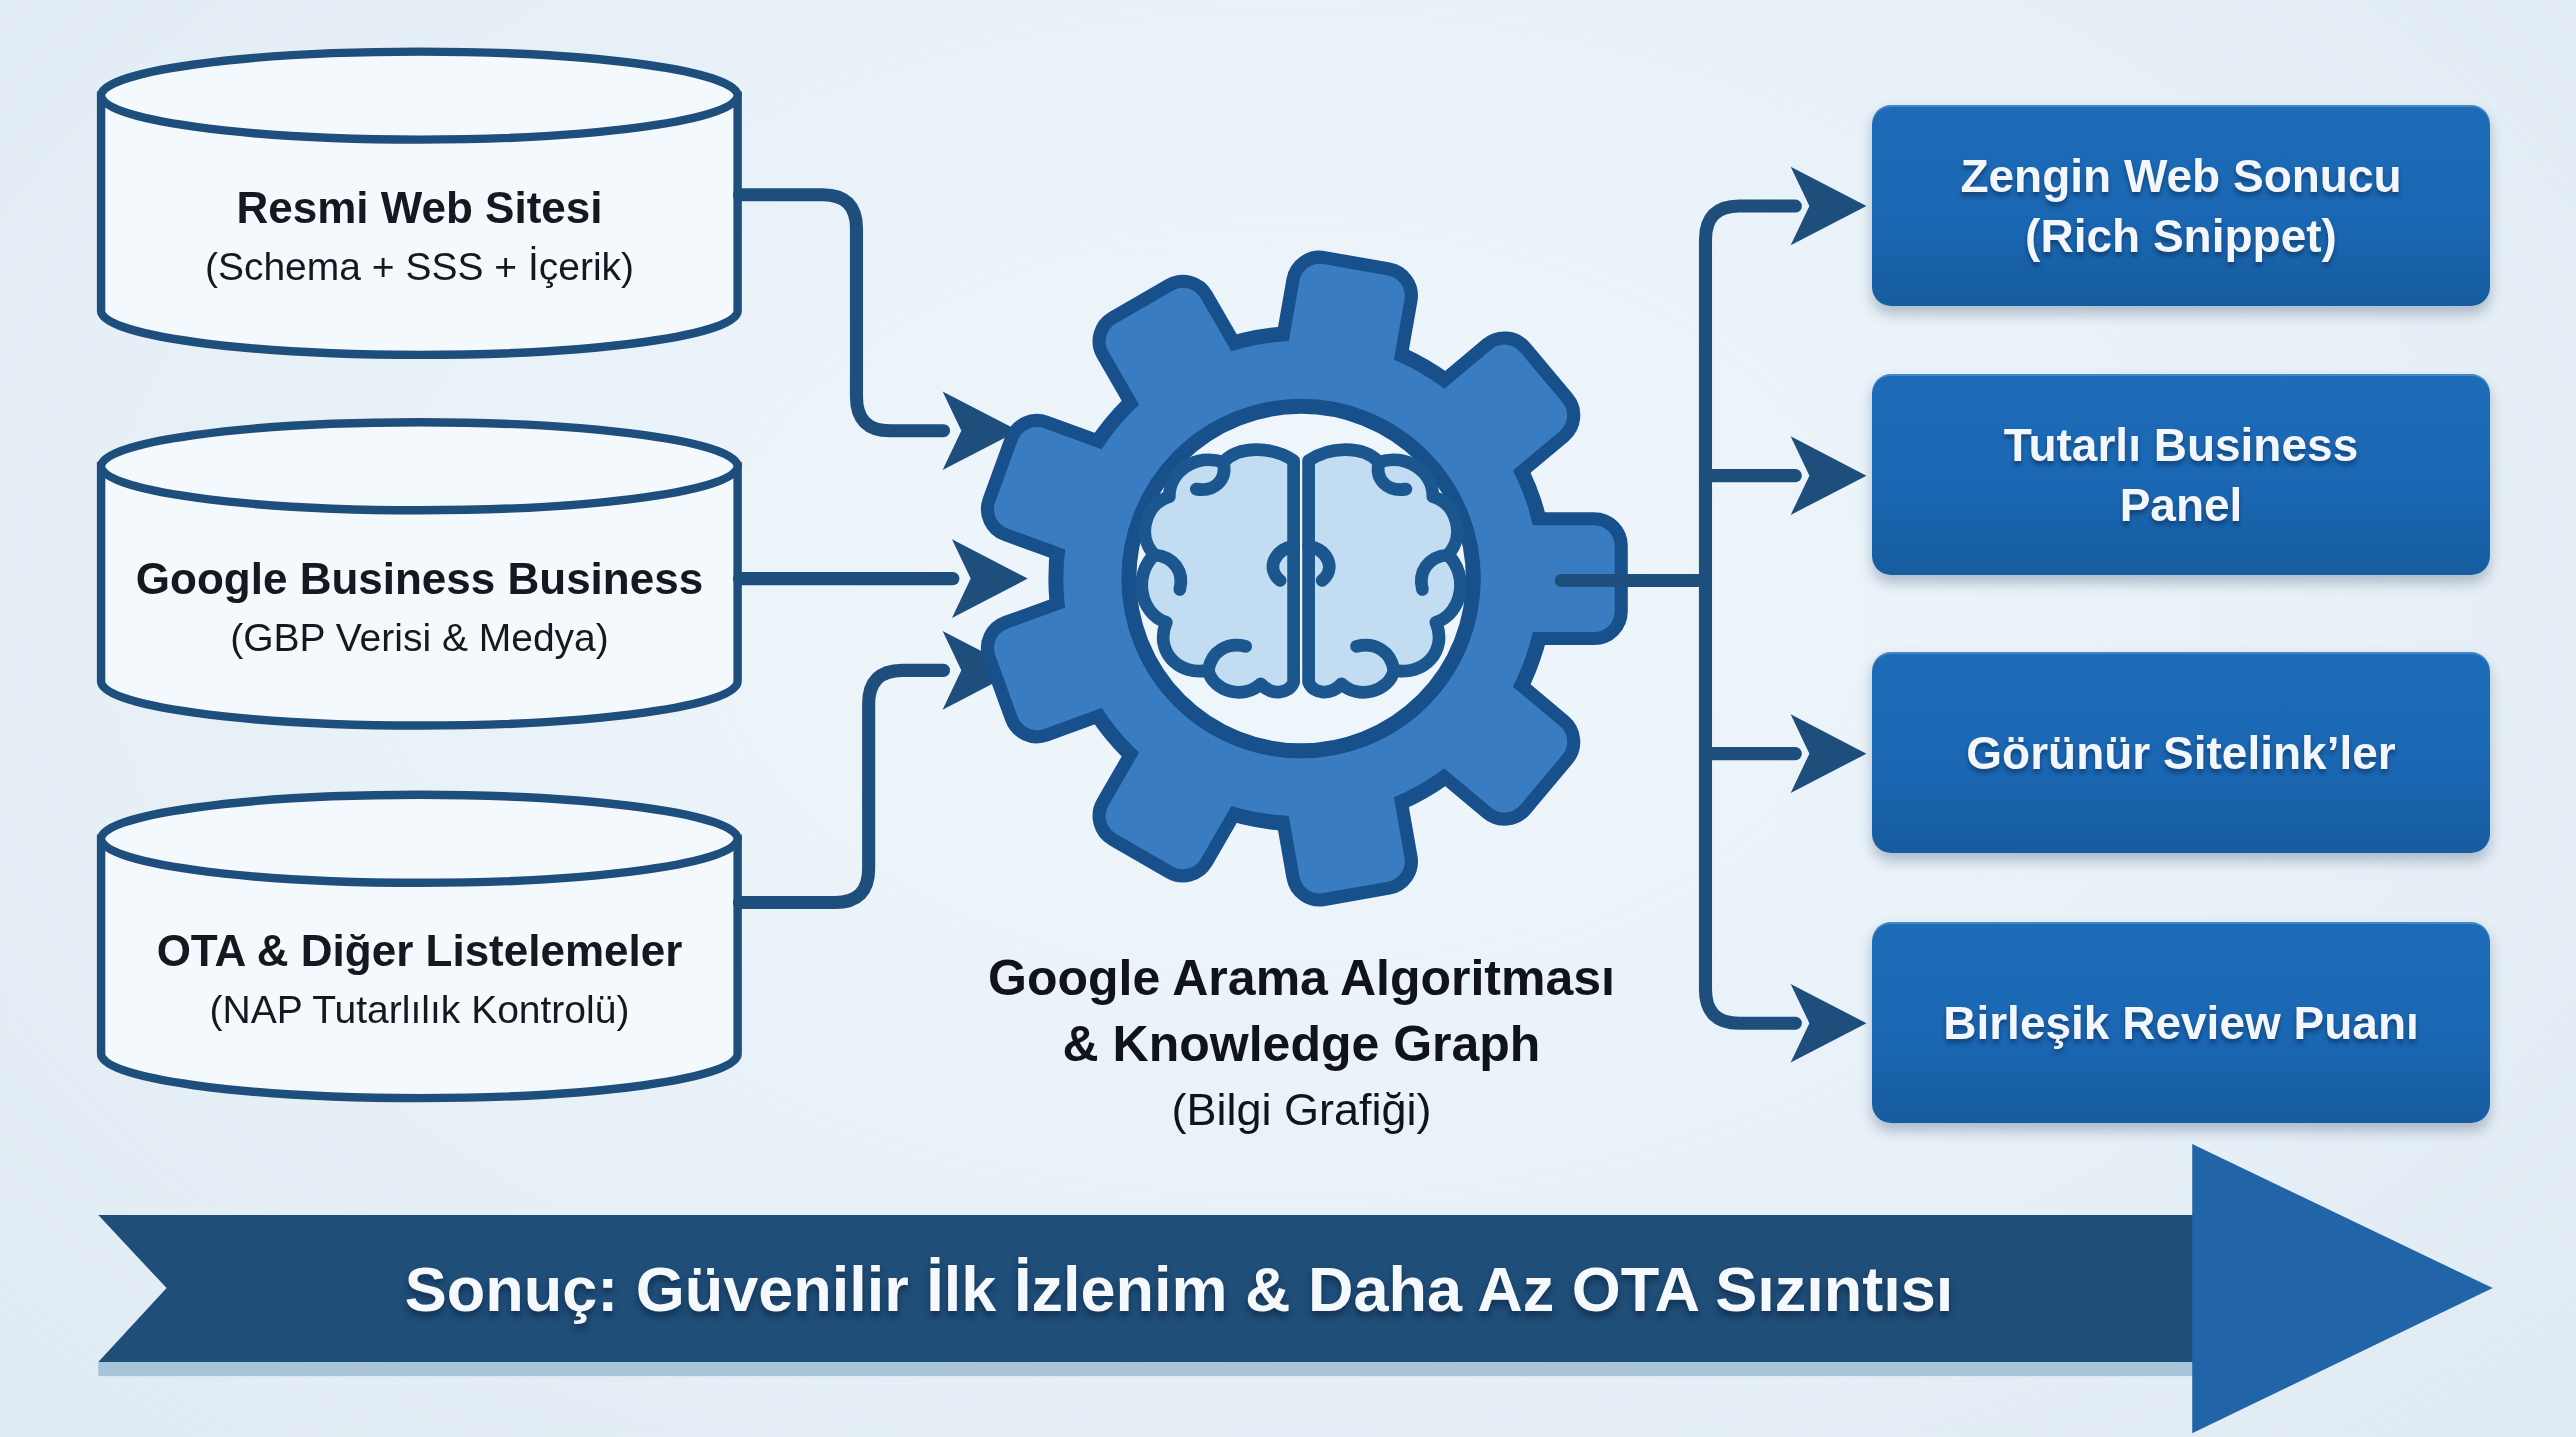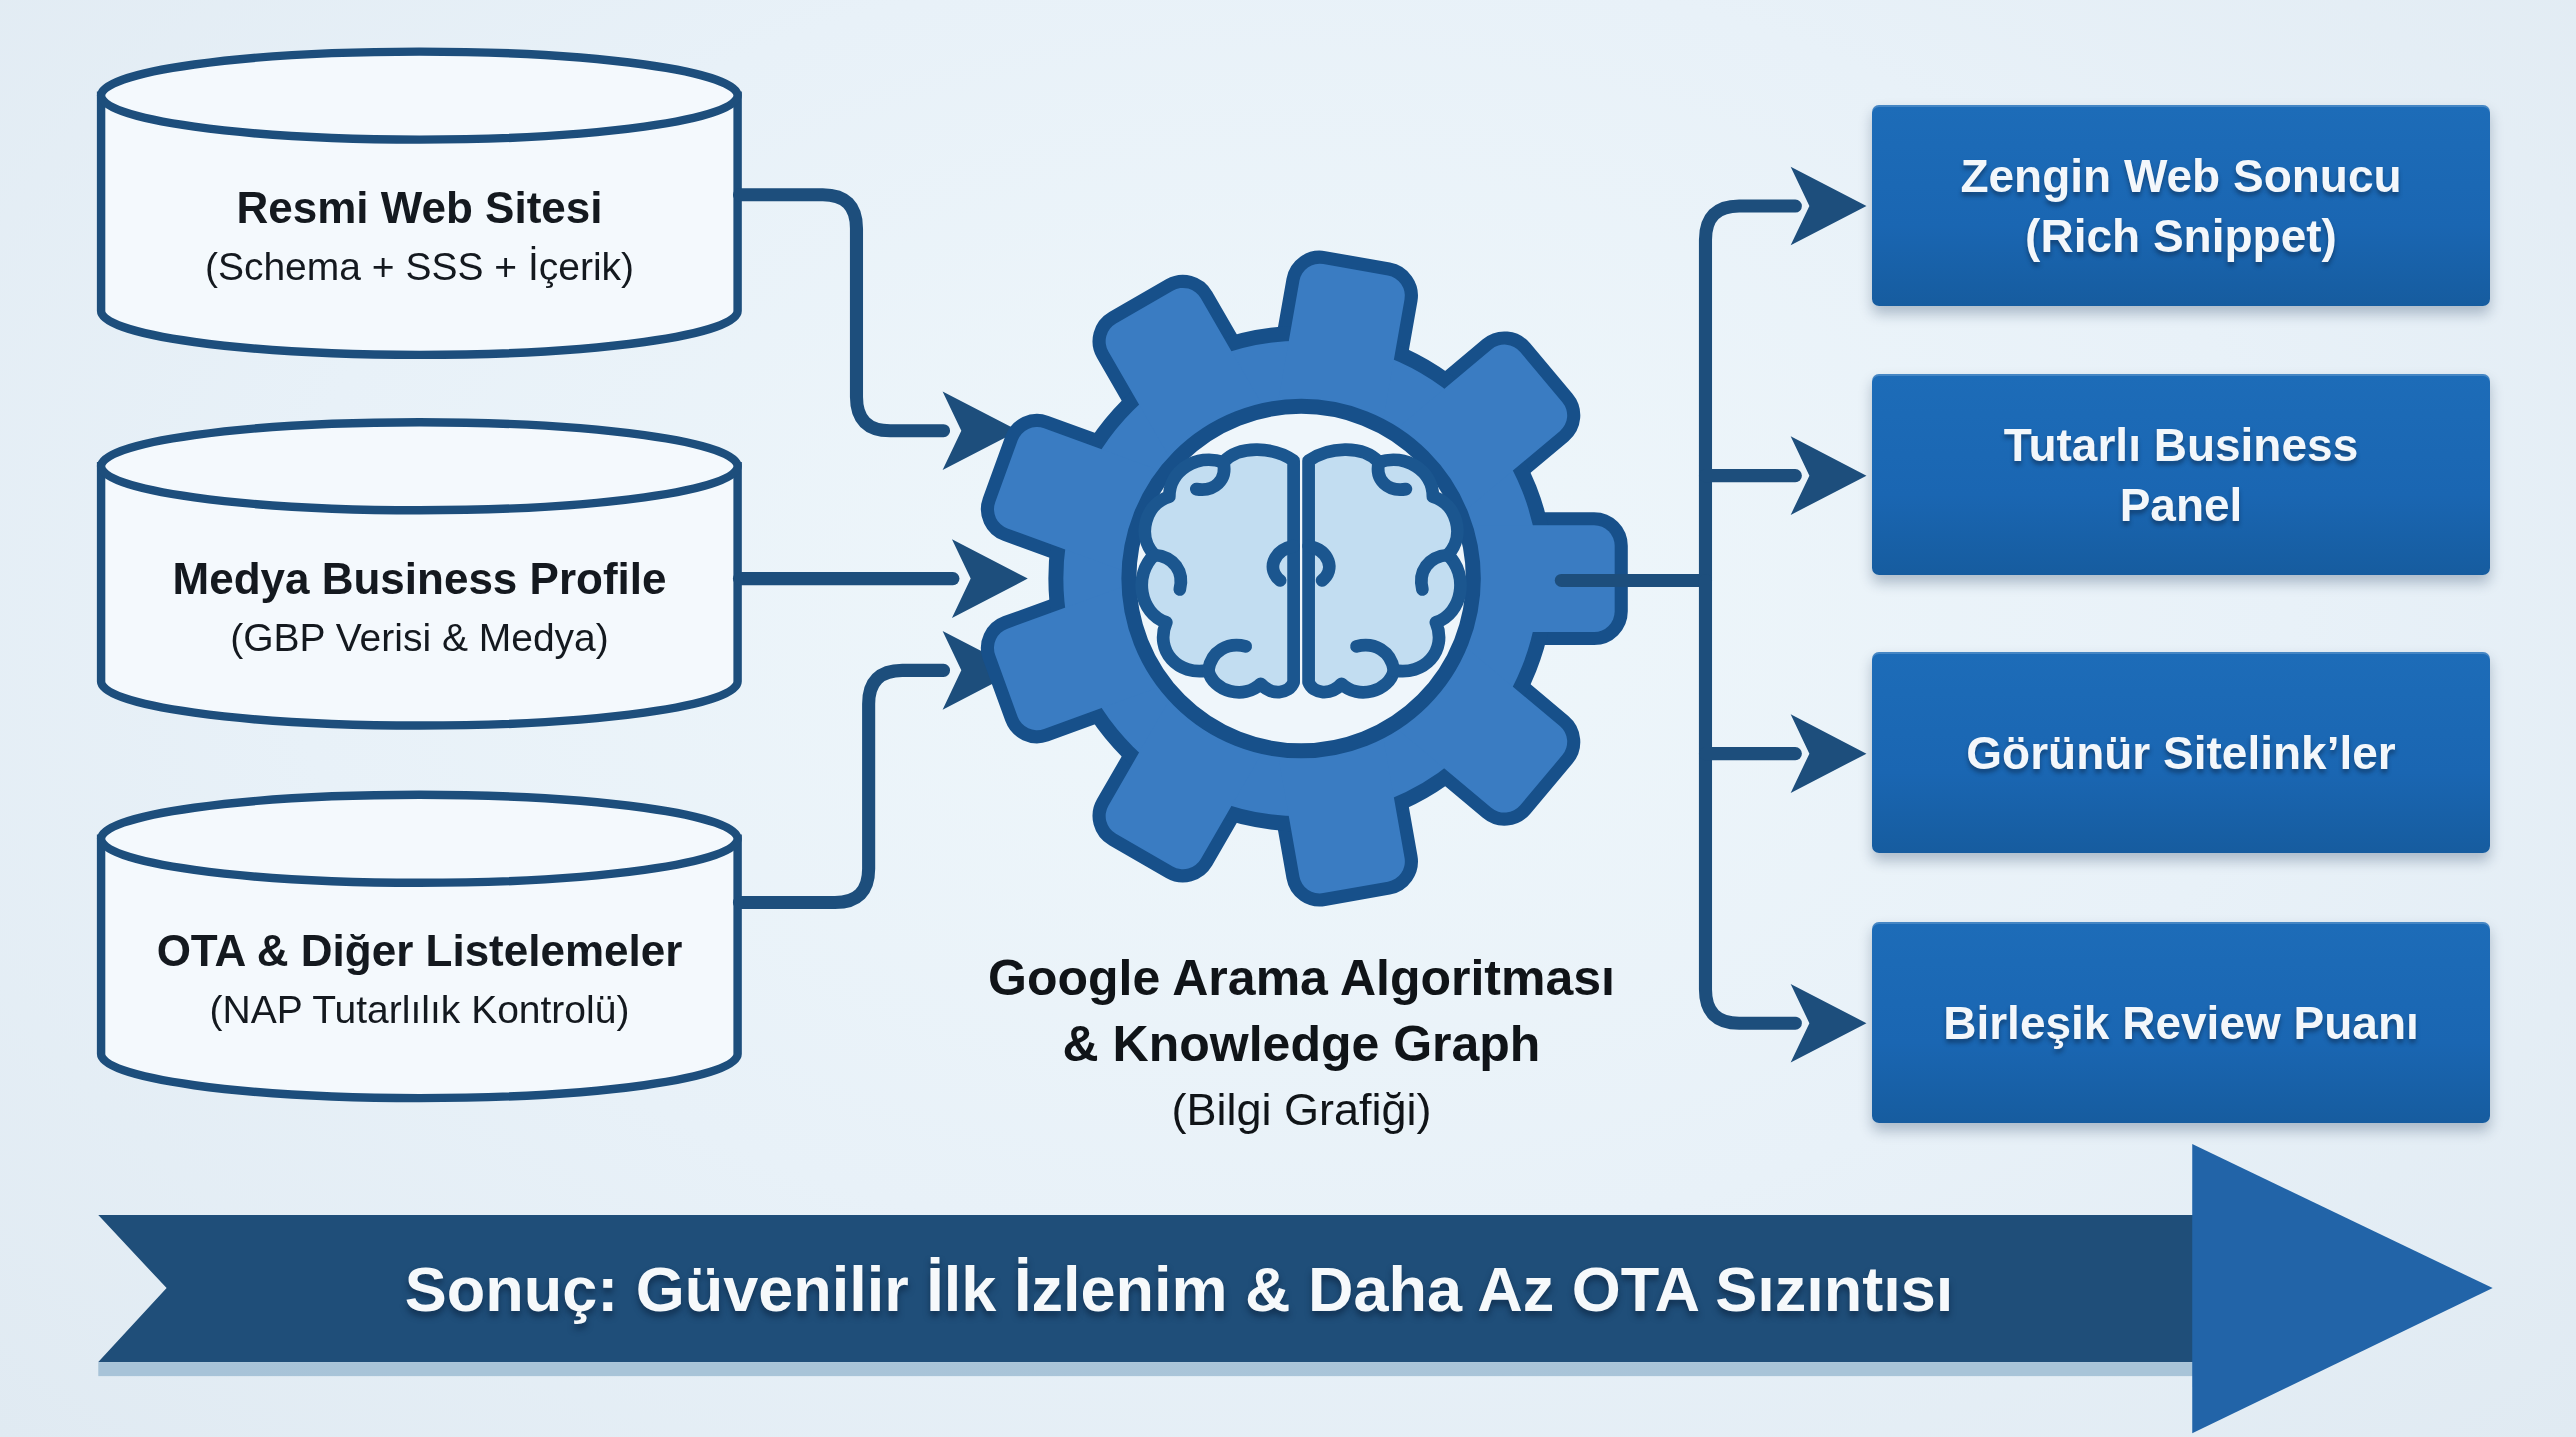--- a/index.html
+++ b/index.html
@@ -13,21 +13,21 @@
   
   .cyl-label{left:101px;width:637px;text-align:center;color:#14191f;}
   .cyl-label .t1{font-size:44px;font-weight:700;line-height:60px;}
   .cyl-label .t2{font-size:39px;font-weight:400;line-height:58px;}
   
   .gear-caption{left:927px;width:749px;text-align:center;color:#101418;}
   .gear-caption .c1{font-size:50px;font-weight:700;line-height:66px;}
   .gear-caption .c2{font-size:45px;font-weight:400;line-height:66px;}
   
   .out-box{
-    left:1872px;width:618px;height:201px;border-radius:7px;
+    left:1872px;width:618px;height:201px;border-radius:19px;
     background:linear-gradient(180deg,#1d6cb8 0%, #1a66b2 60%, #165c9f 100%);
     box-shadow:0 7.5px 13px rgba(18,48,84,.28), inset 0 1.9px 0 rgba(255,255,255,.18);
     display:flex;flex-direction:column;align-items:center;justify-content:center;
     color:#f3f7fb;font-weight:700;font-size:46px;line-height:60px;text-align:center;
     text-shadow:0 3.7px 4.7px rgba(8,28,56,.45);
   }
   
   .banner-label{
     left:168px;top:1215px;width:2022px;height:147px;
     display:flex;align-items:center;justify-content:center;
@@ -149,21 +149,21 @@
       <polygon points="105,1298 2345,1298 2345,1455 105,1455 178,1376" fill="#1f4e79"></polygon>
       <polygon points="2342,1222 2663,1376 2342,1531" fill="#2264a8"></polygon>
     </g>
   </svg>
 
   <div class="overlay cyl-label" style="top:178px;">
     <div class="t1">Resmi Web Sitesi</div>
     <div class="t2">(Schema + SSS + İçerik)</div>
   </div>
   <div class="overlay cyl-label" style="top:549px;">
-    <div class="t1">Medya Business Profile</div>
+    <div class="t1">Google Business Business</div>
     <div class="t2">(GBP Verisi &amp; Medya)</div>
   </div>
   <div class="overlay cyl-label" style="top:921px;">
     <div class="t1">OTA &amp; Diğer Listelemeler</div>
     <div class="t2">(NAP Tutarlılık Kontrolü)</div>
   </div>
 
   <div class="overlay gear-caption" style="top:925px;margin-top:20px;">
     <div class="c1">Google Arama Algoritması</div>
     <div class="c1">&amp; Knowledge Graph</div>

